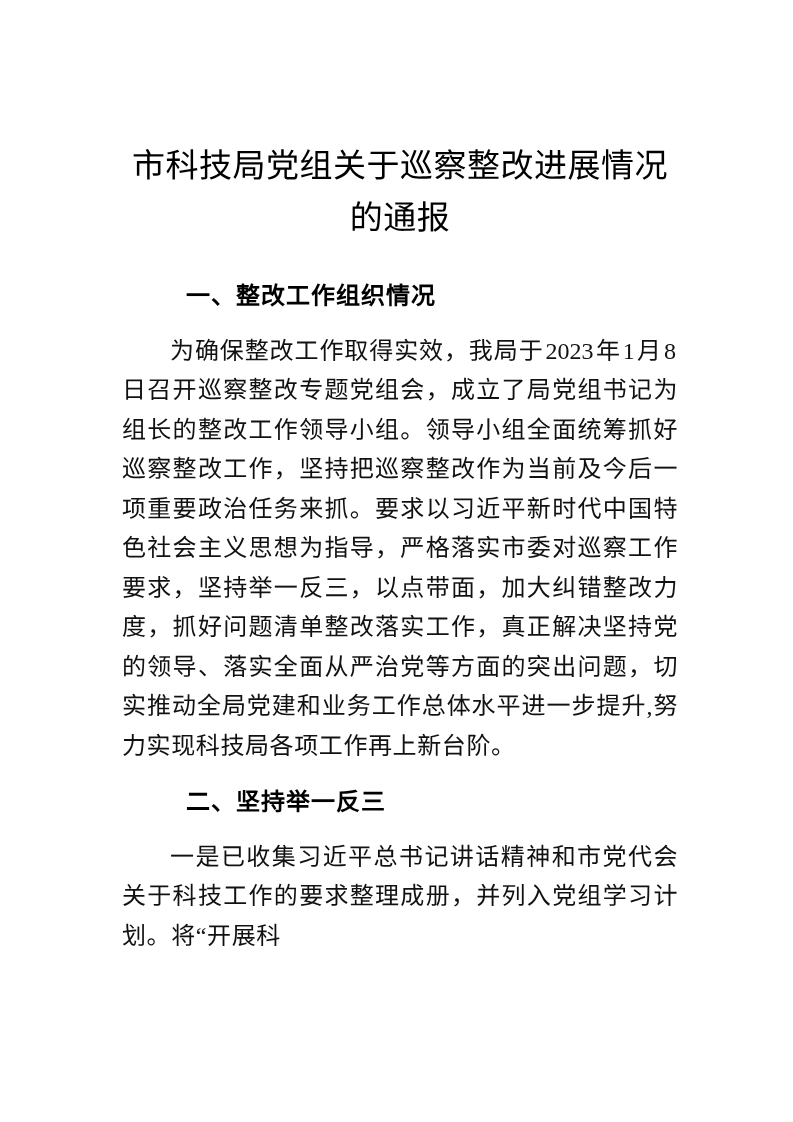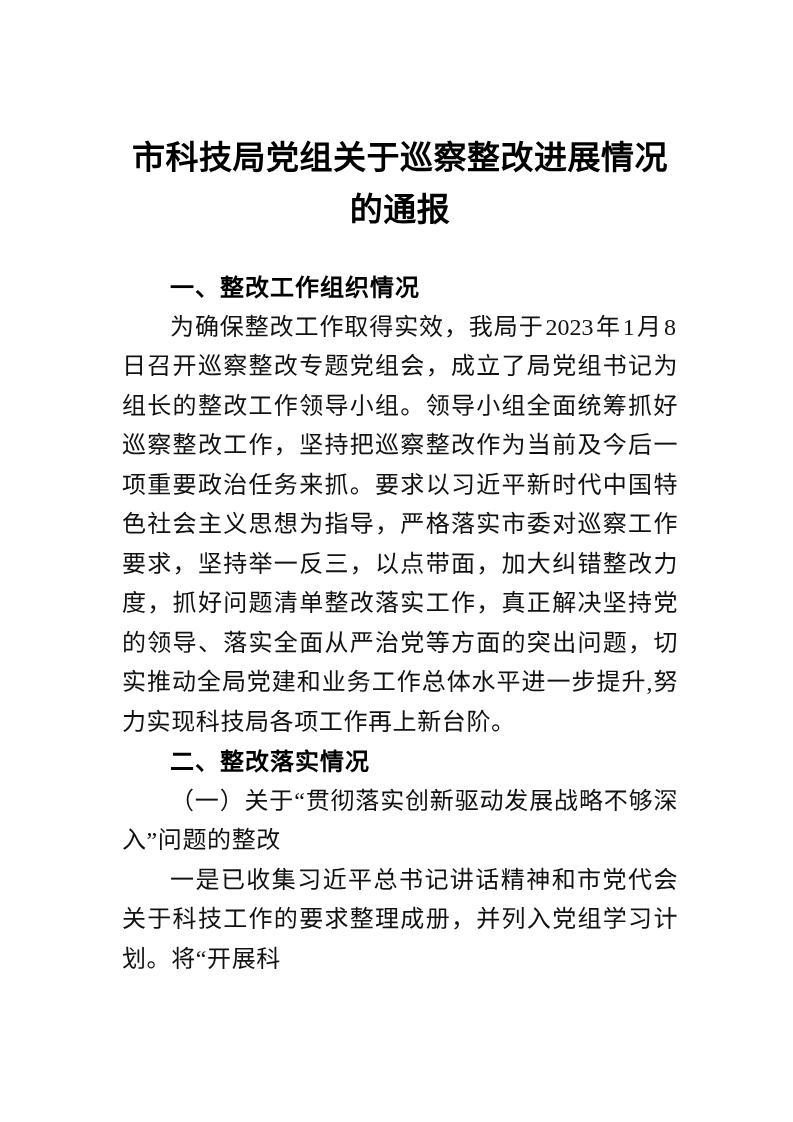--- a/index.html
+++ b/index.html
@@ -27,25 +27,25 @@
 
   
   .content {
     position: absolute;
     left: 122px;
     top: 0;
     width: 556px;
   }
 
   .doc-title {
-    margin: 0;
+    margin: 8px;
     padding-top: 132px;
     font-family: "Liberation Serif", "DejaVu Serif", serif;
     font-size: 33px;
-    font-weight: 700;
+    font-weight: 400;
     line-height: 52px;
     text-align: center;
     letter-spacing: 0.5px;
     color: #000000;
   }
 
   .body-block {
     margin-top: 32px;
   }
 
@@ -59,21 +59,21 @@
     text-align-last: left;
     letter-spacing: 0.6px;
     color: #111111;
   }
 
   p.indent {
     text-indent: 2em;
   }
 
   h2.section-heading {
-    margin: 0;
+    margin: 16px;
     font-family: "Liberation Sans", "DejaVu Sans", sans-serif;
     font-size: 24px;
     font-weight: 700;
     line-height: 39.5px;
     text-indent: 2em;
     letter-spacing: 1px;
     text-align: left;
     color: #000000;
   }
 
@@ -92,21 +92,20 @@
 
     <h1 class="doc-title">市科技局党组关于巡察整改进展情况的通报</h1>
 
     <div class="body-block">
 
 
       <h2 class="section-heading">一、整改工作组织情况</h2>
 
       <p class="para indent">为确保整改工作取得实效，我局于<span class="num">2023</span>年<span class="num">1</span>月<span class="num">8</span>日召开巡察整改专题党组会，成立了局党组书记为组长的整改工作领导小组。领导小组全面统筹抓好巡察整改工作，坚持把巡察整改作为当前及今后一项重要政治任务来抓。要求以习近平新时代中国特色社会主义思想为指导，严格落实市委对巡察工作要求，坚持举一反三，以点带面，加大纠错整改力度，抓好问题清单整改落实工作，真正解决坚持党的领导、落实全面从严治党等方面的突出问题，切实推动全局党建和业务工作总体水平进一步提升,努力实现科技局各项工作再上新台阶。</p>
 
-      <h2 class="section-heading">二、整改落实情况</h2>
+      <h2 class="section-heading">二、坚持举一反三</h2>
 
-      <p class="para indent">（一）关于“贯彻落实创新驱动发展战略不够深入”问题的整改</p>
 
       <p class="para indent">一是已收集习近平总书记讲话精神和市党代会关于科技工作的要求整理成册，并列入党组学习计划。将“开展科</p>
 
     </div>
   </div>
 </div>
 
 </body></html>

